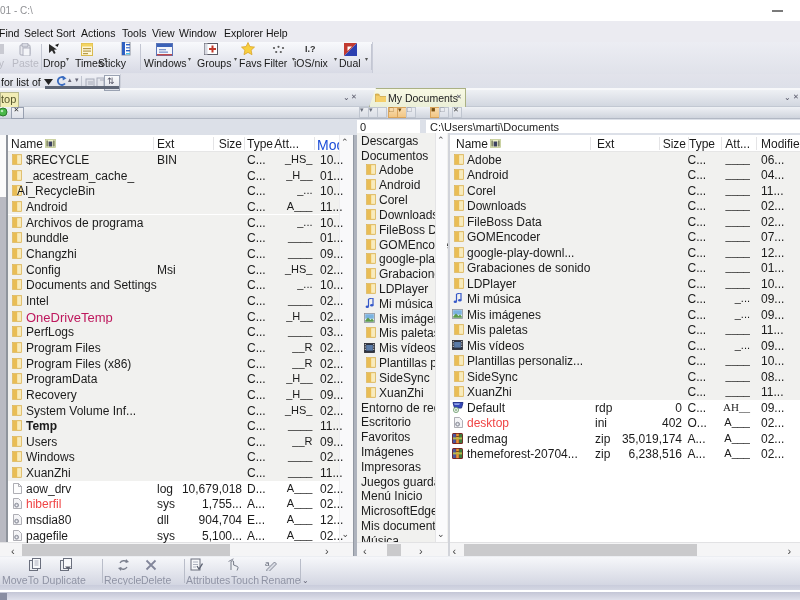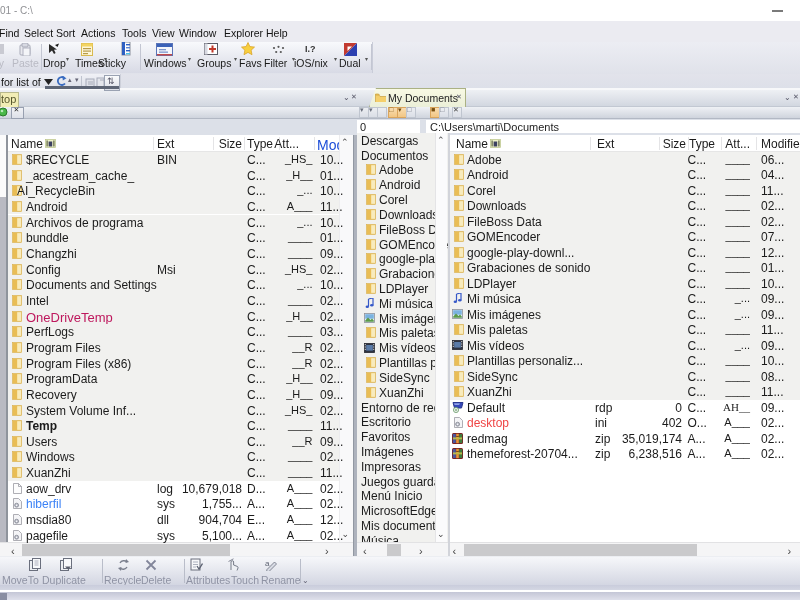--- a/index.html
+++ b/index.html
@@ -415,21 +415,21 @@
 <div class="t" style="left:157px;top:481.75000000000006px;font-size:12px;color:#1b1b1b;">log</div>
 <div class="r" style="right:558px;top:481.75000000000006px;font-size:12px;color:#1b1b1b;">10,679,018</div>
 <div class="t" style="left:247px;top:481.75000000000006px;font-size:12px;color:#1b1b1b;">D...</div>
 <div class="r" style="right:487.5px;top:481.75000000000006px;font-size:11px;color:#1b1b1b;">A___</div>
 <div class="t" style="left:320px;top:481.75000000000006px;font-size:12px;color:#1b1b1b;">02...</div>
 <svg class="a" style="left:13px;top:498.40000000000003px" width="9" height="11">
       <path d="M0.5 0.5 L5.5 0.5 L8.5 3.5 L8.5 10.5 L0.5 10.5 Z" fill="#f4f4f6" stroke="#9a9aa2" stroke-width="0.8"></path>
       <circle cx="3.6" cy="7.2" r="2" fill="#b9bcc6" stroke="#80828e" stroke-width="0.7"></circle>
       <circle cx="3.6" cy="7.2" r="0.7" fill="#fff"></circle>
     </svg>
-<div class="t" style="left:26px;top:497.40000000000003px;font-size:12px;color:#3b82f6;">hiberfil</div>
+<div class="t" style="left:26px;top:497.40000000000003px;font-size:12px;color:#ef4444;">hiberfil</div>
 <div class="t" style="left:157px;top:497.40000000000003px;font-size:12px;color:#1b1b1b;">sys</div>
 <div class="r" style="right:558px;top:497.40000000000003px;font-size:12px;color:#1b1b1b;">1,755...</div>
 <div class="t" style="left:247px;top:497.40000000000003px;font-size:12px;color:#1b1b1b;">A...</div>
 <div class="r" style="right:487.5px;top:497.40000000000003px;font-size:11px;color:#1b1b1b;">A___</div>
 <div class="t" style="left:320px;top:497.40000000000003px;font-size:12px;color:#1b1b1b;">02...</div>
 <svg class="a" style="left:13px;top:514.0500000000001px" width="9" height="11">
       <path d="M0.5 0.5 L5.5 0.5 L8.5 3.5 L8.5 10.5 L0.5 10.5 Z" fill="#f4f4f6" stroke="#9a9aa2" stroke-width="0.8"></path>
       <circle cx="3.6" cy="7.2" r="2" fill="#b9bcc6" stroke="#80828e" stroke-width="0.7"></circle>
       <circle cx="3.6" cy="7.2" r="0.7" fill="#fff"></circle>
     </svg>

